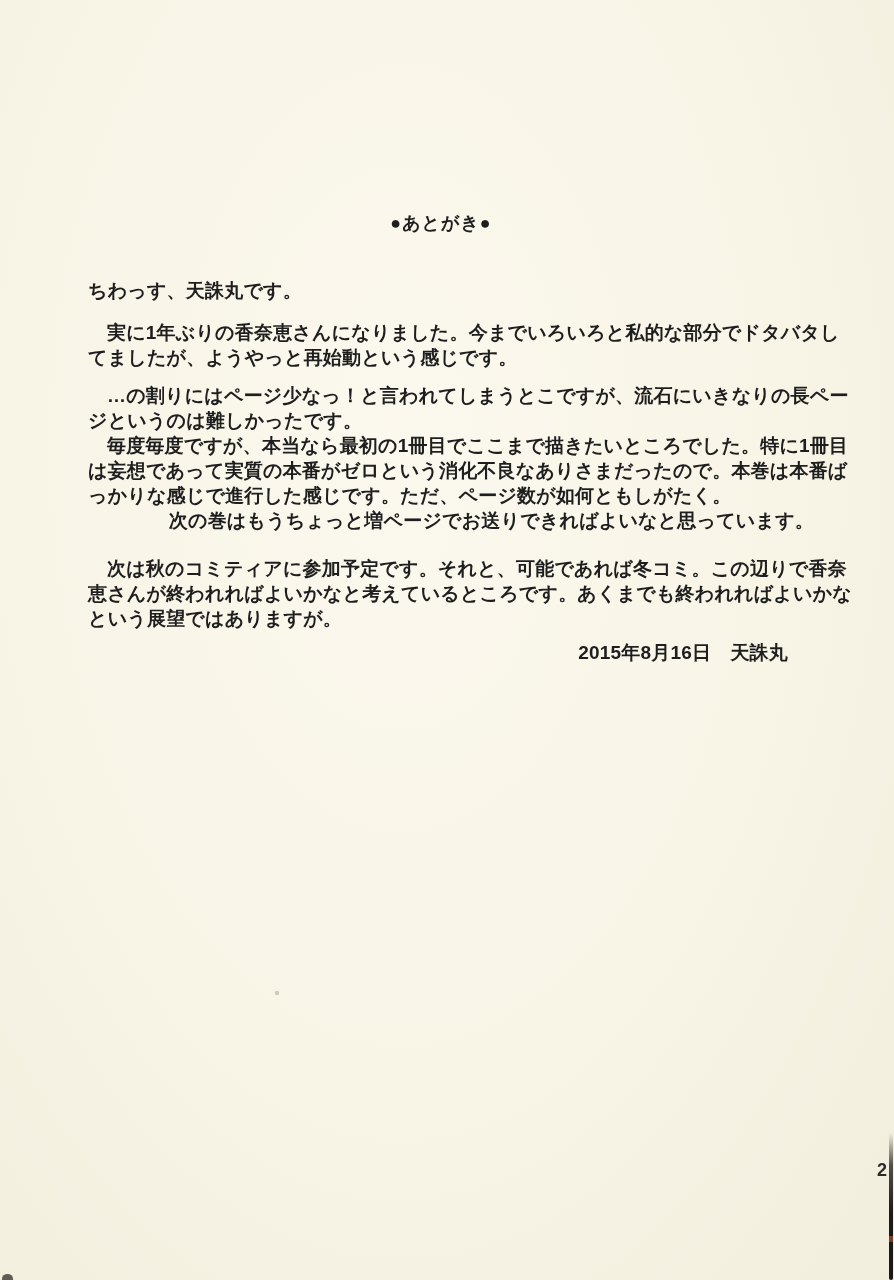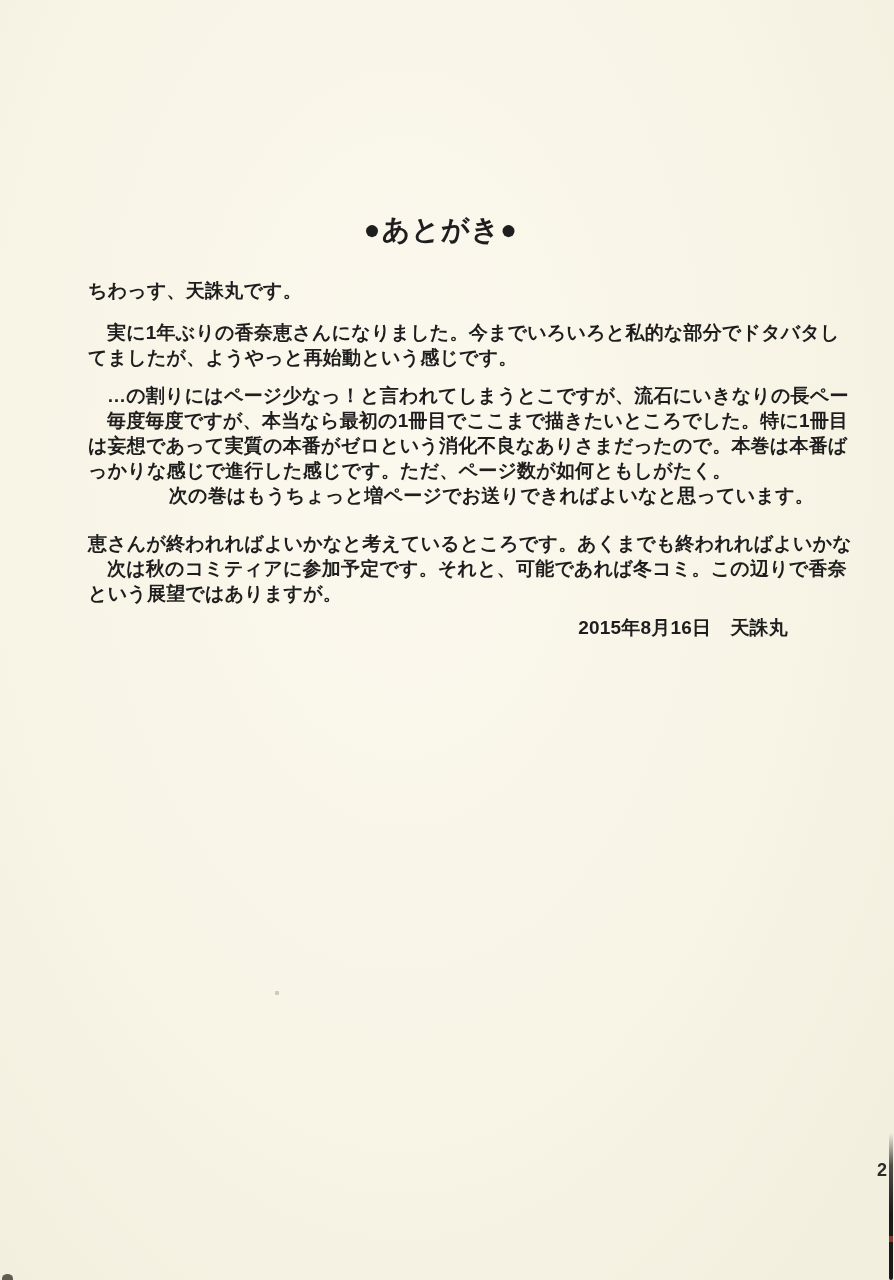--- a/index.html
+++ b/index.html
@@ -17,21 +17,21 @@
     color: var(--ink, #1e1e1e);
   }
   .title {
     position: absolute;
     top: 211px;
     left: 0;
     width: 894px;
     padding-right: 12px;
     box-sizing: border-box;
     text-align: center;
-    font-size: 28px;
+    font-size: 18px;
     font-weight: 700;
     letter-spacing: 1px;
     margin: 0;
     color: var(--ink, #1e1e1e);
   }
   .body-text {
     position: absolute;
     top: 278px;
     left: 88px;
     width: 726px;
@@ -112,32 +112,33 @@
 
     <div class="para" style="margin-top: 0px;">
         <div class="line first">ちわっす、天誅丸です。</div>
       </div>
       <div class="para indent" style="margin-top: 17px;">
         <div class="line first">実に1年ぶりの香奈恵さんになりました。今までいろいろと私的な部分でドタバタし</div>
         <div class="line">てましたが、ようやっと再始動という感じです。</div>
       </div>
       <div class="para indent" style="margin-top: 13px;">
         <div class="line first">…の割りにはページ少なっ！と言われてしまうとこですが、流石にいきなりの長ペー</div>
+        <div class="line">ジというのは難しかったです。</div>
       </div>
       <div class="para indent" style="margin-top: 0px;">
         <div class="line first">毎度毎度ですが、本当なら最初の1冊目でここまで描きたいところでした。特に1冊目</div>
         <div class="line">は妄想であって実質の本番がゼロという消化不良なありさまだったので。本巻は本番ば</div>
         <div class="line">っかりな感じで進行した感じです。ただ、ページ数が如何ともしがたく。</div>
       </div>
       <div class="para indent" style="margin-top: 0px; text-align: right;">
         <div class="line first">次の巻はもうちょっと増ページでお送りできればよいなと思っています。</div>
       </div>
       <div class="para indent" style="margin-top: 23px;">
+        <div class="line first">次は秋のコミティアに参加予定です。それと、可能であれば冬コミ。この辺りで香奈</div>
         <div class="line">恵さんが終われればよいかなと考えているところです。あくまでも終われればよいかな</div>
-        <div class="line first">次は秋のコミティアに参加予定です。それと、可能であれば冬コミ。この辺りで香奈</div>
         <div class="line">という展望ではありますが。</div>
       </div>
       <div class="date-line">2015年8月16日　天誅丸</div>
   </div>
 
   <div class="page-number">2</div>
 
   <div class="edge-shadow"></div>
 
   <div class="edge-speck-red"></div>

